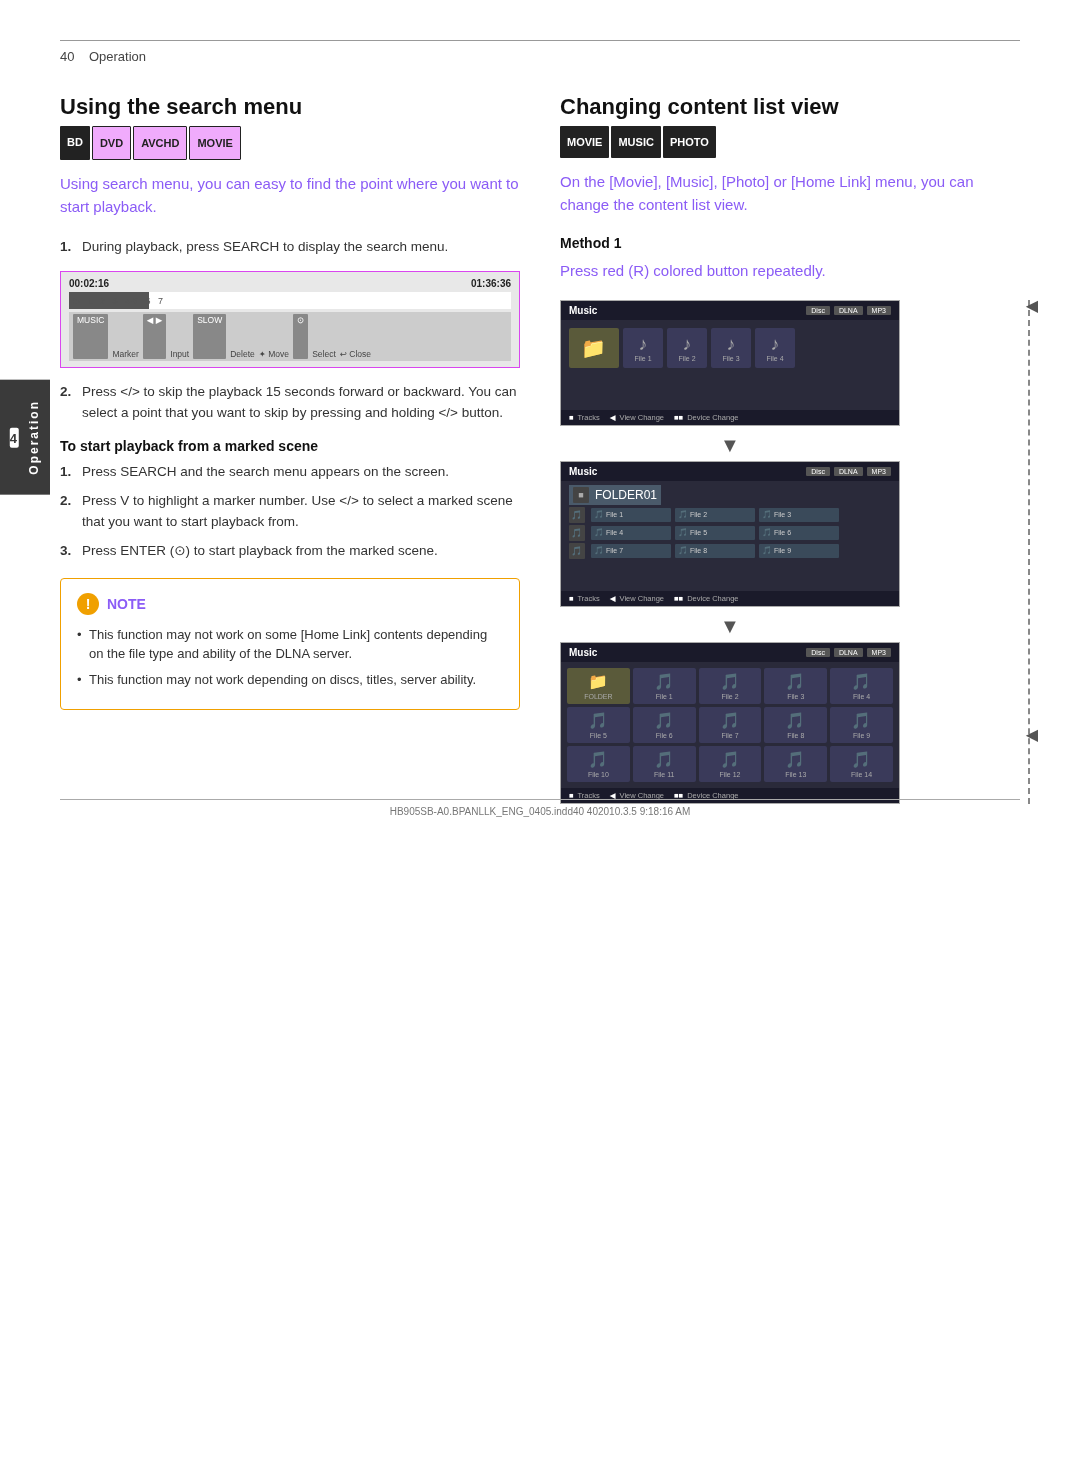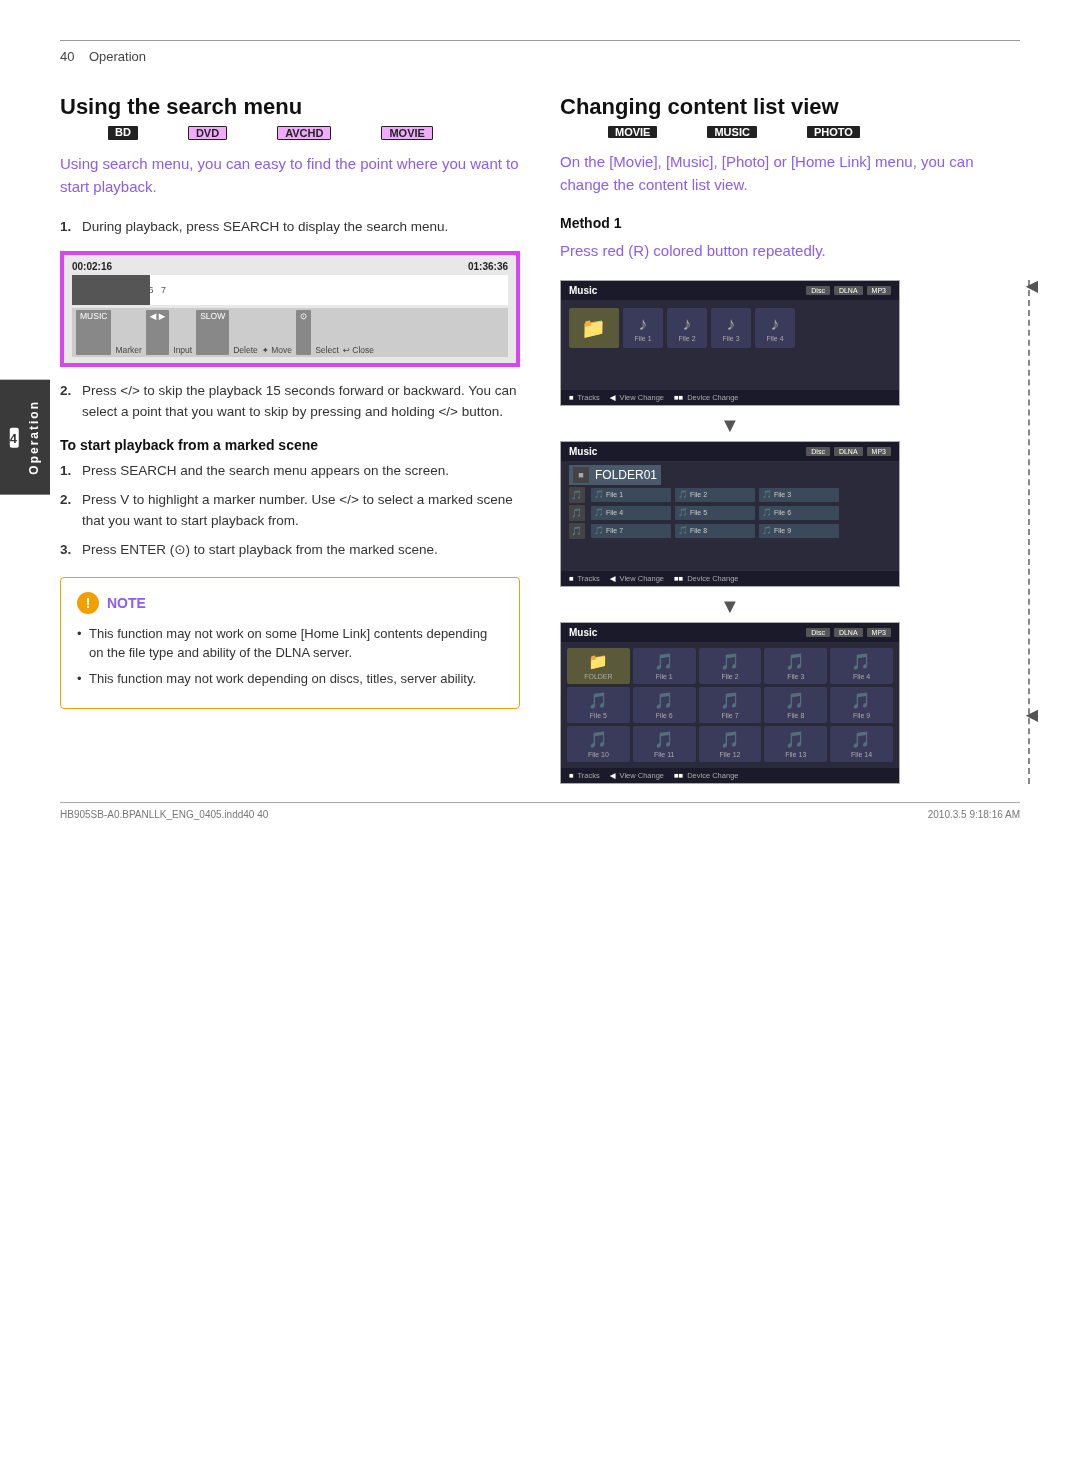--- a/index.html
+++ b/index.html
@@ -59,23 +59,22 @@
       display: flex;
       gap: 2px;
       margin-bottom: 12px;
     }
 
     .badge {
       background: #222;
       color: #fff;
       font-size: 11px;
       font-weight: bold;
-      padding: 0 7px;
+      padding: 10px 7px;
       border-radius: 1px;
-      margin-left: 48px;
     }
 
     .badge.outline {
       background: #f0abfc;
       color: #222;
       border: 1.5px solid #222;
     }
 
     
     .body-text {
@@ -109,40 +108,40 @@
       color: #333;
     }
 
     .num-bold {
       font-weight: bold;
       min-width: 16px;
     }
 
     
     .search-mockup {
-      border: 4px solid #d946ef;
+      border: 1px solid #d946ef;
       background: #e8e8e8;
       padding: 6px 8px;
       margin: 10px 0 14px 0;
       font-size: 10px;
       color: #222;
     }
 
     .search-time-bar {
       display: flex;
       justify-content: space-between;
       align-items: center;
       margin-bottom: 3px;
       font-size: 10px;
       font-weight: bold;
     }
 
     .search-progress-area {
       background: #fff;
-      height: 30px;
+      height: 17px;
       position: relative;
       margin-bottom: 3px;
       display: flex;
       align-items: center;
       padding: 0 4px;
     }
 
     .progress-bar-fill {
       position: absolute;
       left: 0; top: 0; bottom: 0;
@@ -371,27 +370,27 @@
       justify-content: center;
       font-size: 13px;
       font-weight: bold;
       transform: rotate(180deg);
       writing-mode: horizontal-tb;
     }
 
     
     .page-footer {
       position: absolute;
-      bottom: 12px;
+      bottom: 35px;
       left: 60px;
       right: 60px;
       border-top: 1px solid #aaa;
       padding-top: 6px;
       display: flex;
-      justify-content: space-between;
+      justify-content: center;
       font-size: 10px;
       color: #777;
     }
 
     
     .ss-list-view .ss-content {
       display: flex;
       flex-direction: column;
       gap: 2px;
       padding: 4px 8px;

